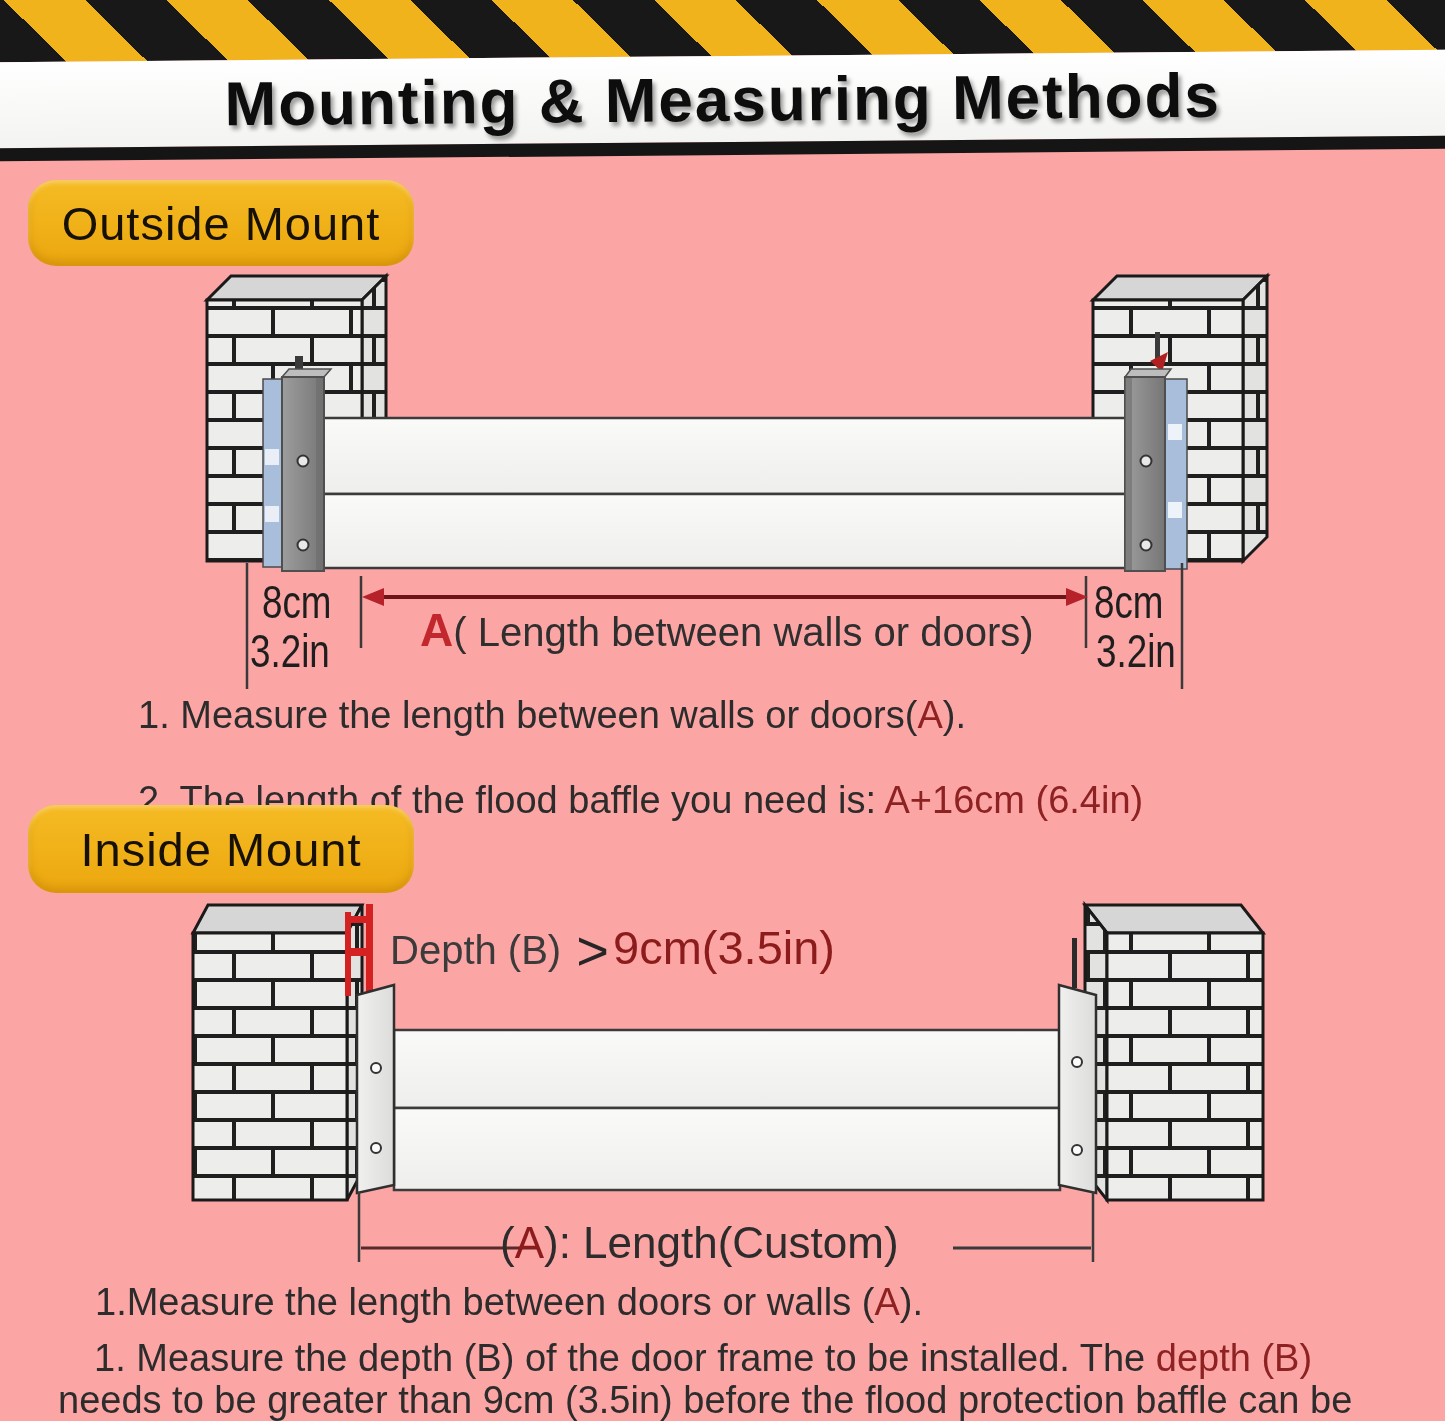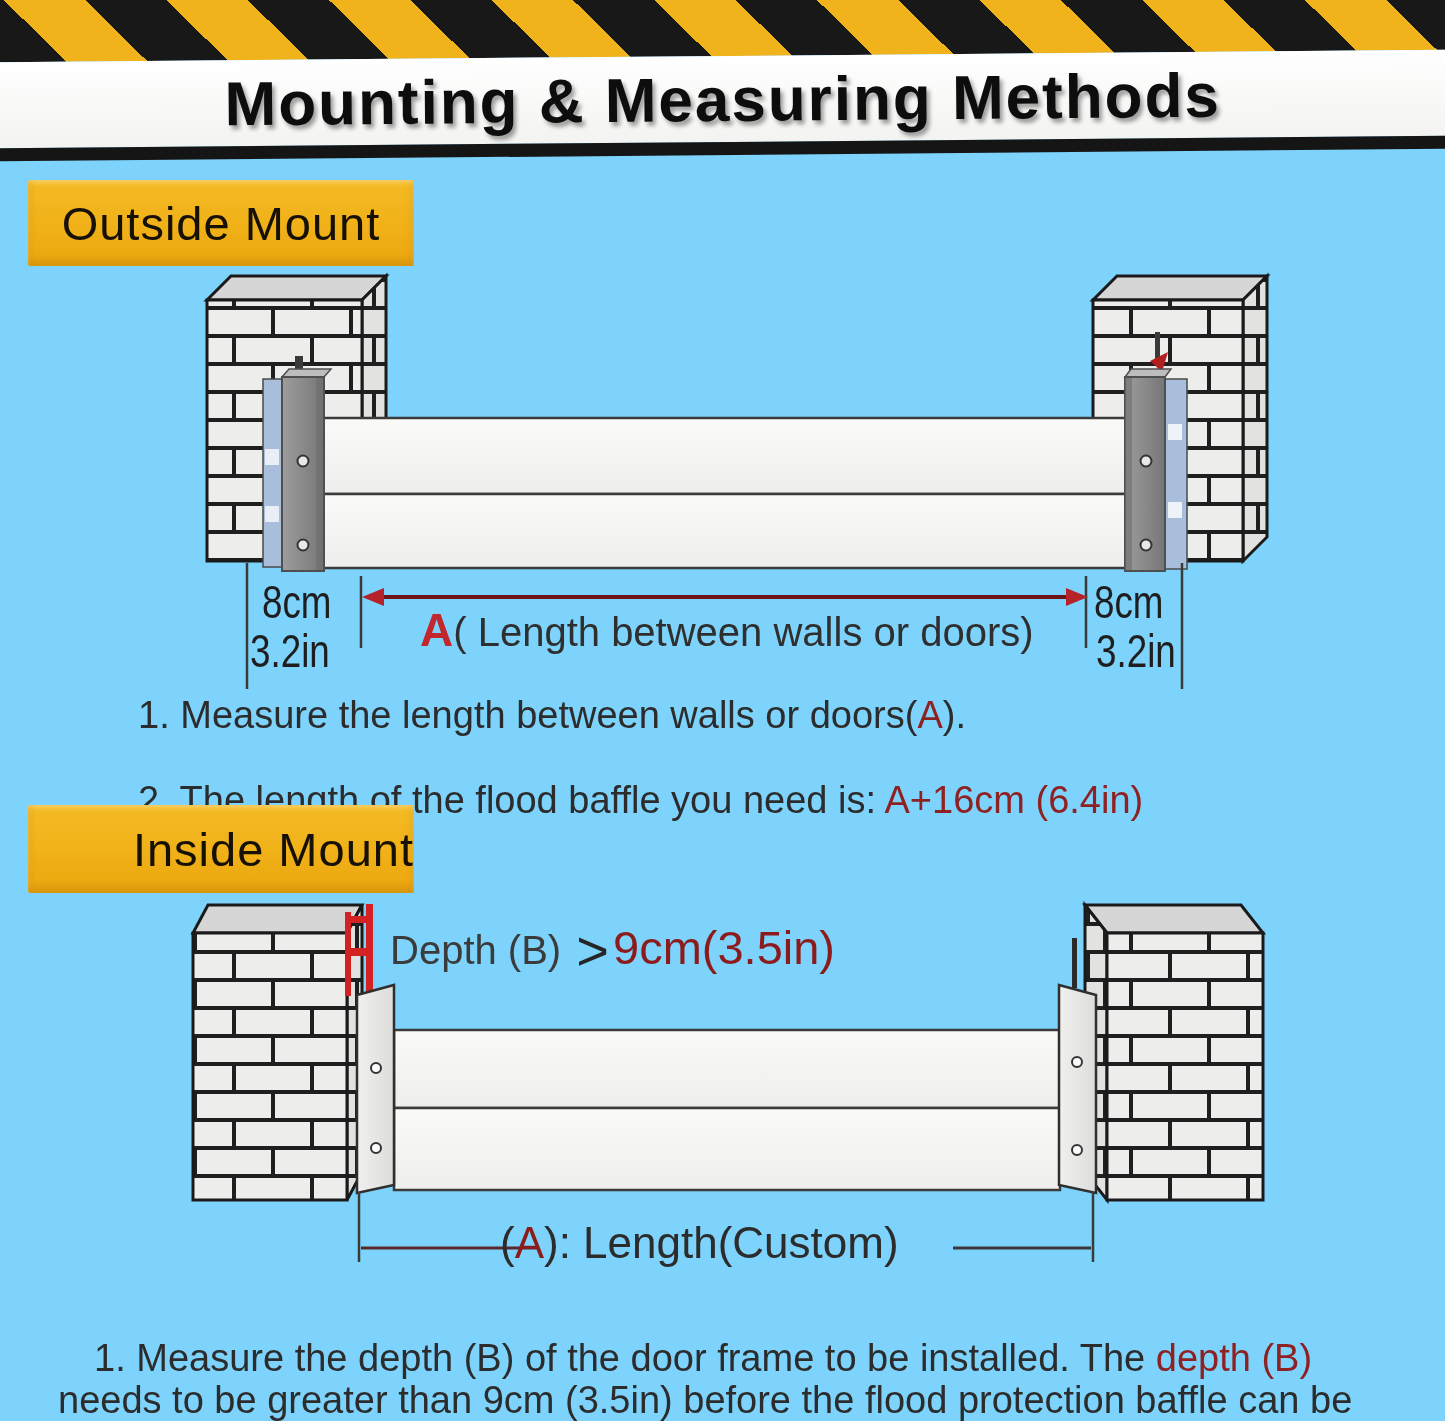--- a/index.html
+++ b/index.html
@@ -1,32 +1,32 @@
 <!DOCTYPE html>
 <html><head>
 <meta charset="utf-8">
 <style>
   html,body{margin:0;padding:0;background:#fff;}
-  .page{position:relative;width:1445px;height:1421px;background:#7dd3fc;overflow:hidden;
+  .page{position:relative;width:1445px;height:1421px;background:#fca5a5;overflow:hidden;
         font-family:"Liberation Sans", sans-serif;color:#2c2c2c;}
   
   .header{position:absolute;left:0;top:0;width:100%;height:170px;overflow:hidden;z-index:3;}
   .tilt{position:absolute;left:-14px;right:-14px;top:-8px;transform:rotate(-0.5deg);}
   .stripes{height:64px;background:repeating-linear-gradient(45deg,#181818 0 57px,#f1b31c 57px 114px);}
   .titleband{height:86px;background:linear-gradient(#ffffff,#f3f3f1);display:flex;align-items:center;justify-content:center;}
   .titleband h1{margin:0;font-size:62px;font-weight:700;letter-spacing:2px;color:#0d0d0d;
         text-shadow:3px 4px 4px rgba(0,0,0,0.38);}
   .blackbar{height:13px;background:#151515;}
   
   .badge{position:absolute;display:flex;align-items:center;justify-content:center;
-         background:linear-gradient(#f5bb24,#eca70e);border-radius:2px;
+         background:linear-gradient(#f5bb24,#eca70e);border-radius:28px;
          box-shadow:inset 0 -5px 8px rgba(150,95,0,.28), inset 0 3px 4px rgba(255,235,170,.5);
          font-size:47px;color:#161005;letter-spacing:1px;z-index:2;}
   .badge-outside{left:28px;top:180px;width:386px;height:86px;}
-  .badge-inside{left:28px;top:805px;width:386px;height:88px;justify-content:flex-end;}
+  .badge-inside{left:28px;top:805px;width:386px;height:88px;}
   
   .diagrams{position:absolute;left:0;top:0;width:1445px;height:1421px;z-index:1;}
   
   .txt{position:absolute;z-index:2;line-height:1.05;white-space:nowrap;}
   .meas{font-size:46px;color:#1e1e1e;transform:scaleX(.8);transform-origin:left top;}
   .m-left-cm{left:262px;top:578px;} .m-left-in{left:250px;top:627px;}
   .m-right-cm{left:1094px;top:578px;} .m-right-in{left:1096px;top:627px;}
   .a-label{left:420px;top:606px;width:640px;font-size:40px;color:#2f2f2f;}
   .a-label .big-a{font-size:46px;font-weight:700;color:#c1272d;}
   .step{font-size:38px;color:#2c2c2c;}
@@ -211,17 +211,20 @@
   </div>
 
   <div class="txt depth-label">
     <span>Depth (B) </span><span class="gt">&gt;</span><span class="val">9cm(3.5in)</span>
   </div>
 
   <div class="txt len-label">
     <span>(</span><span class="deep-red">A</span><span>): Length(Custom)</span>
   </div>
 
+  <div class="txt step i-step1">
+    <span>1.Measure the length between doors or walls (</span><span class="red">A</span><span>).</span>
+  </div>
   <div class="txt step i-step2">
     <span>1. Measure the depth (B) of the door frame to be installed. The </span><span class="red">depth (B)</span><span> needs to be greater than 9cm (3.5in) before the flood protection baffle can be installed.</span>
   </div>
 
 </div>
 
 </body></html>

